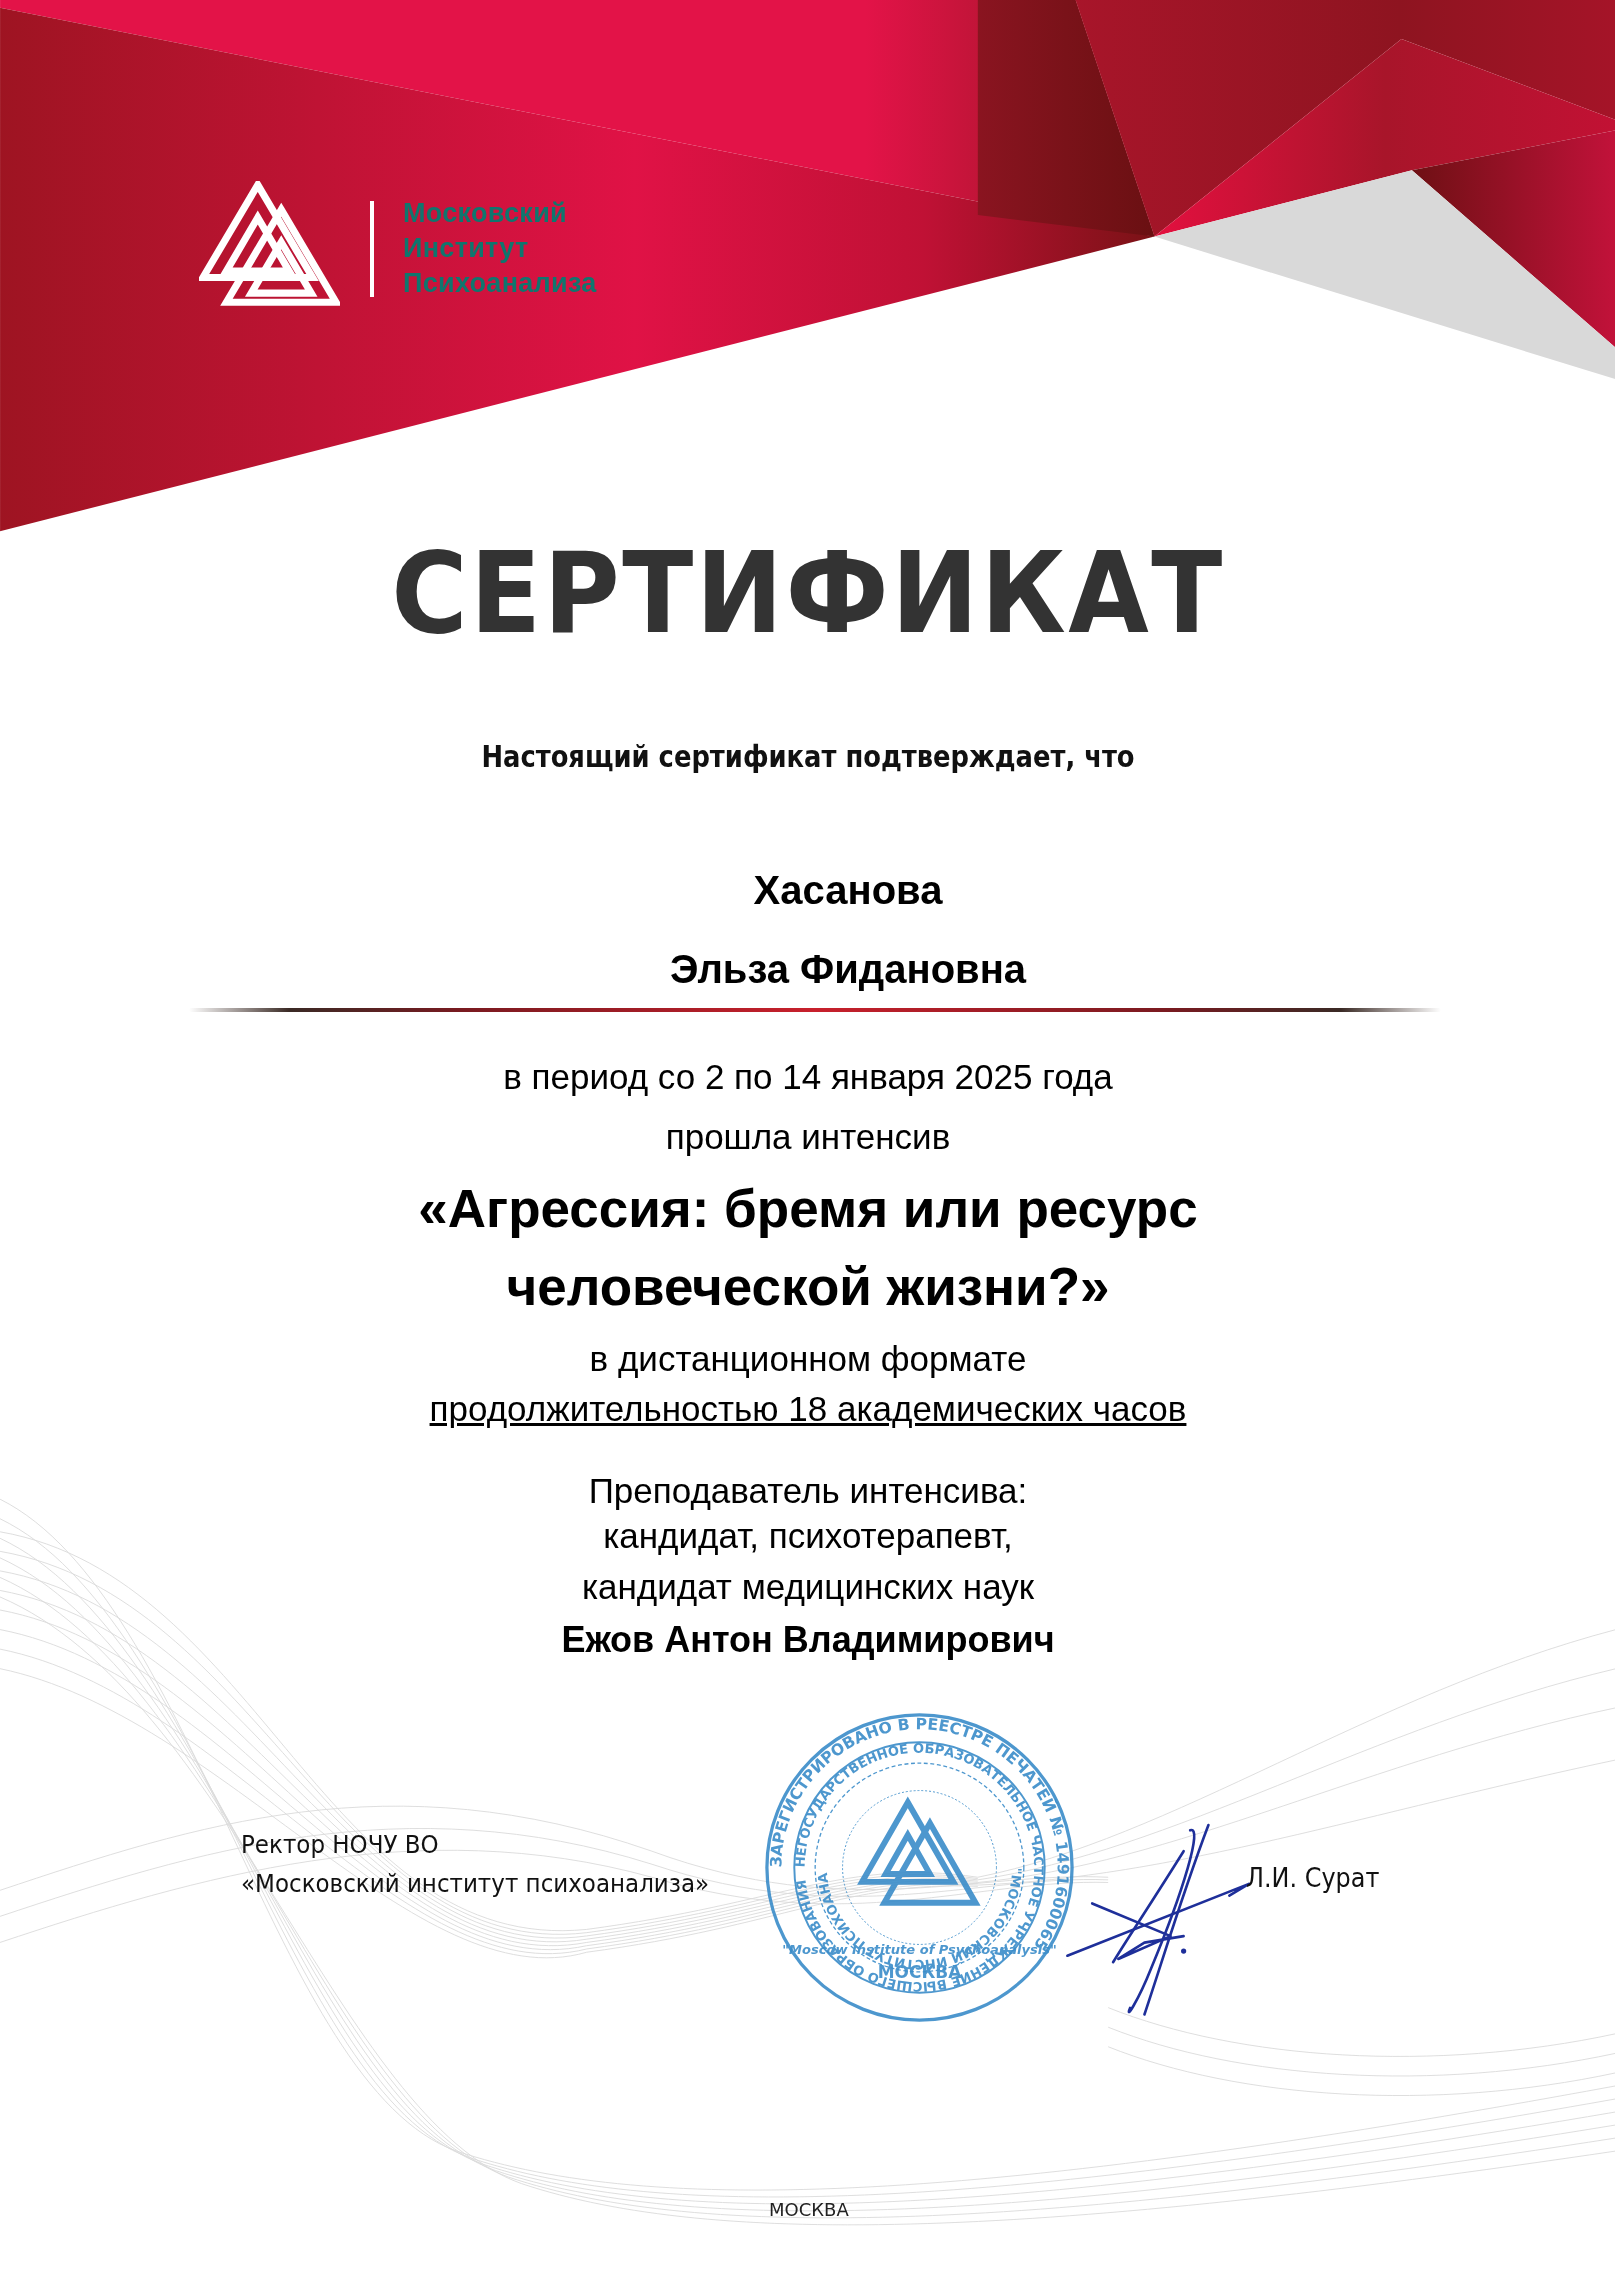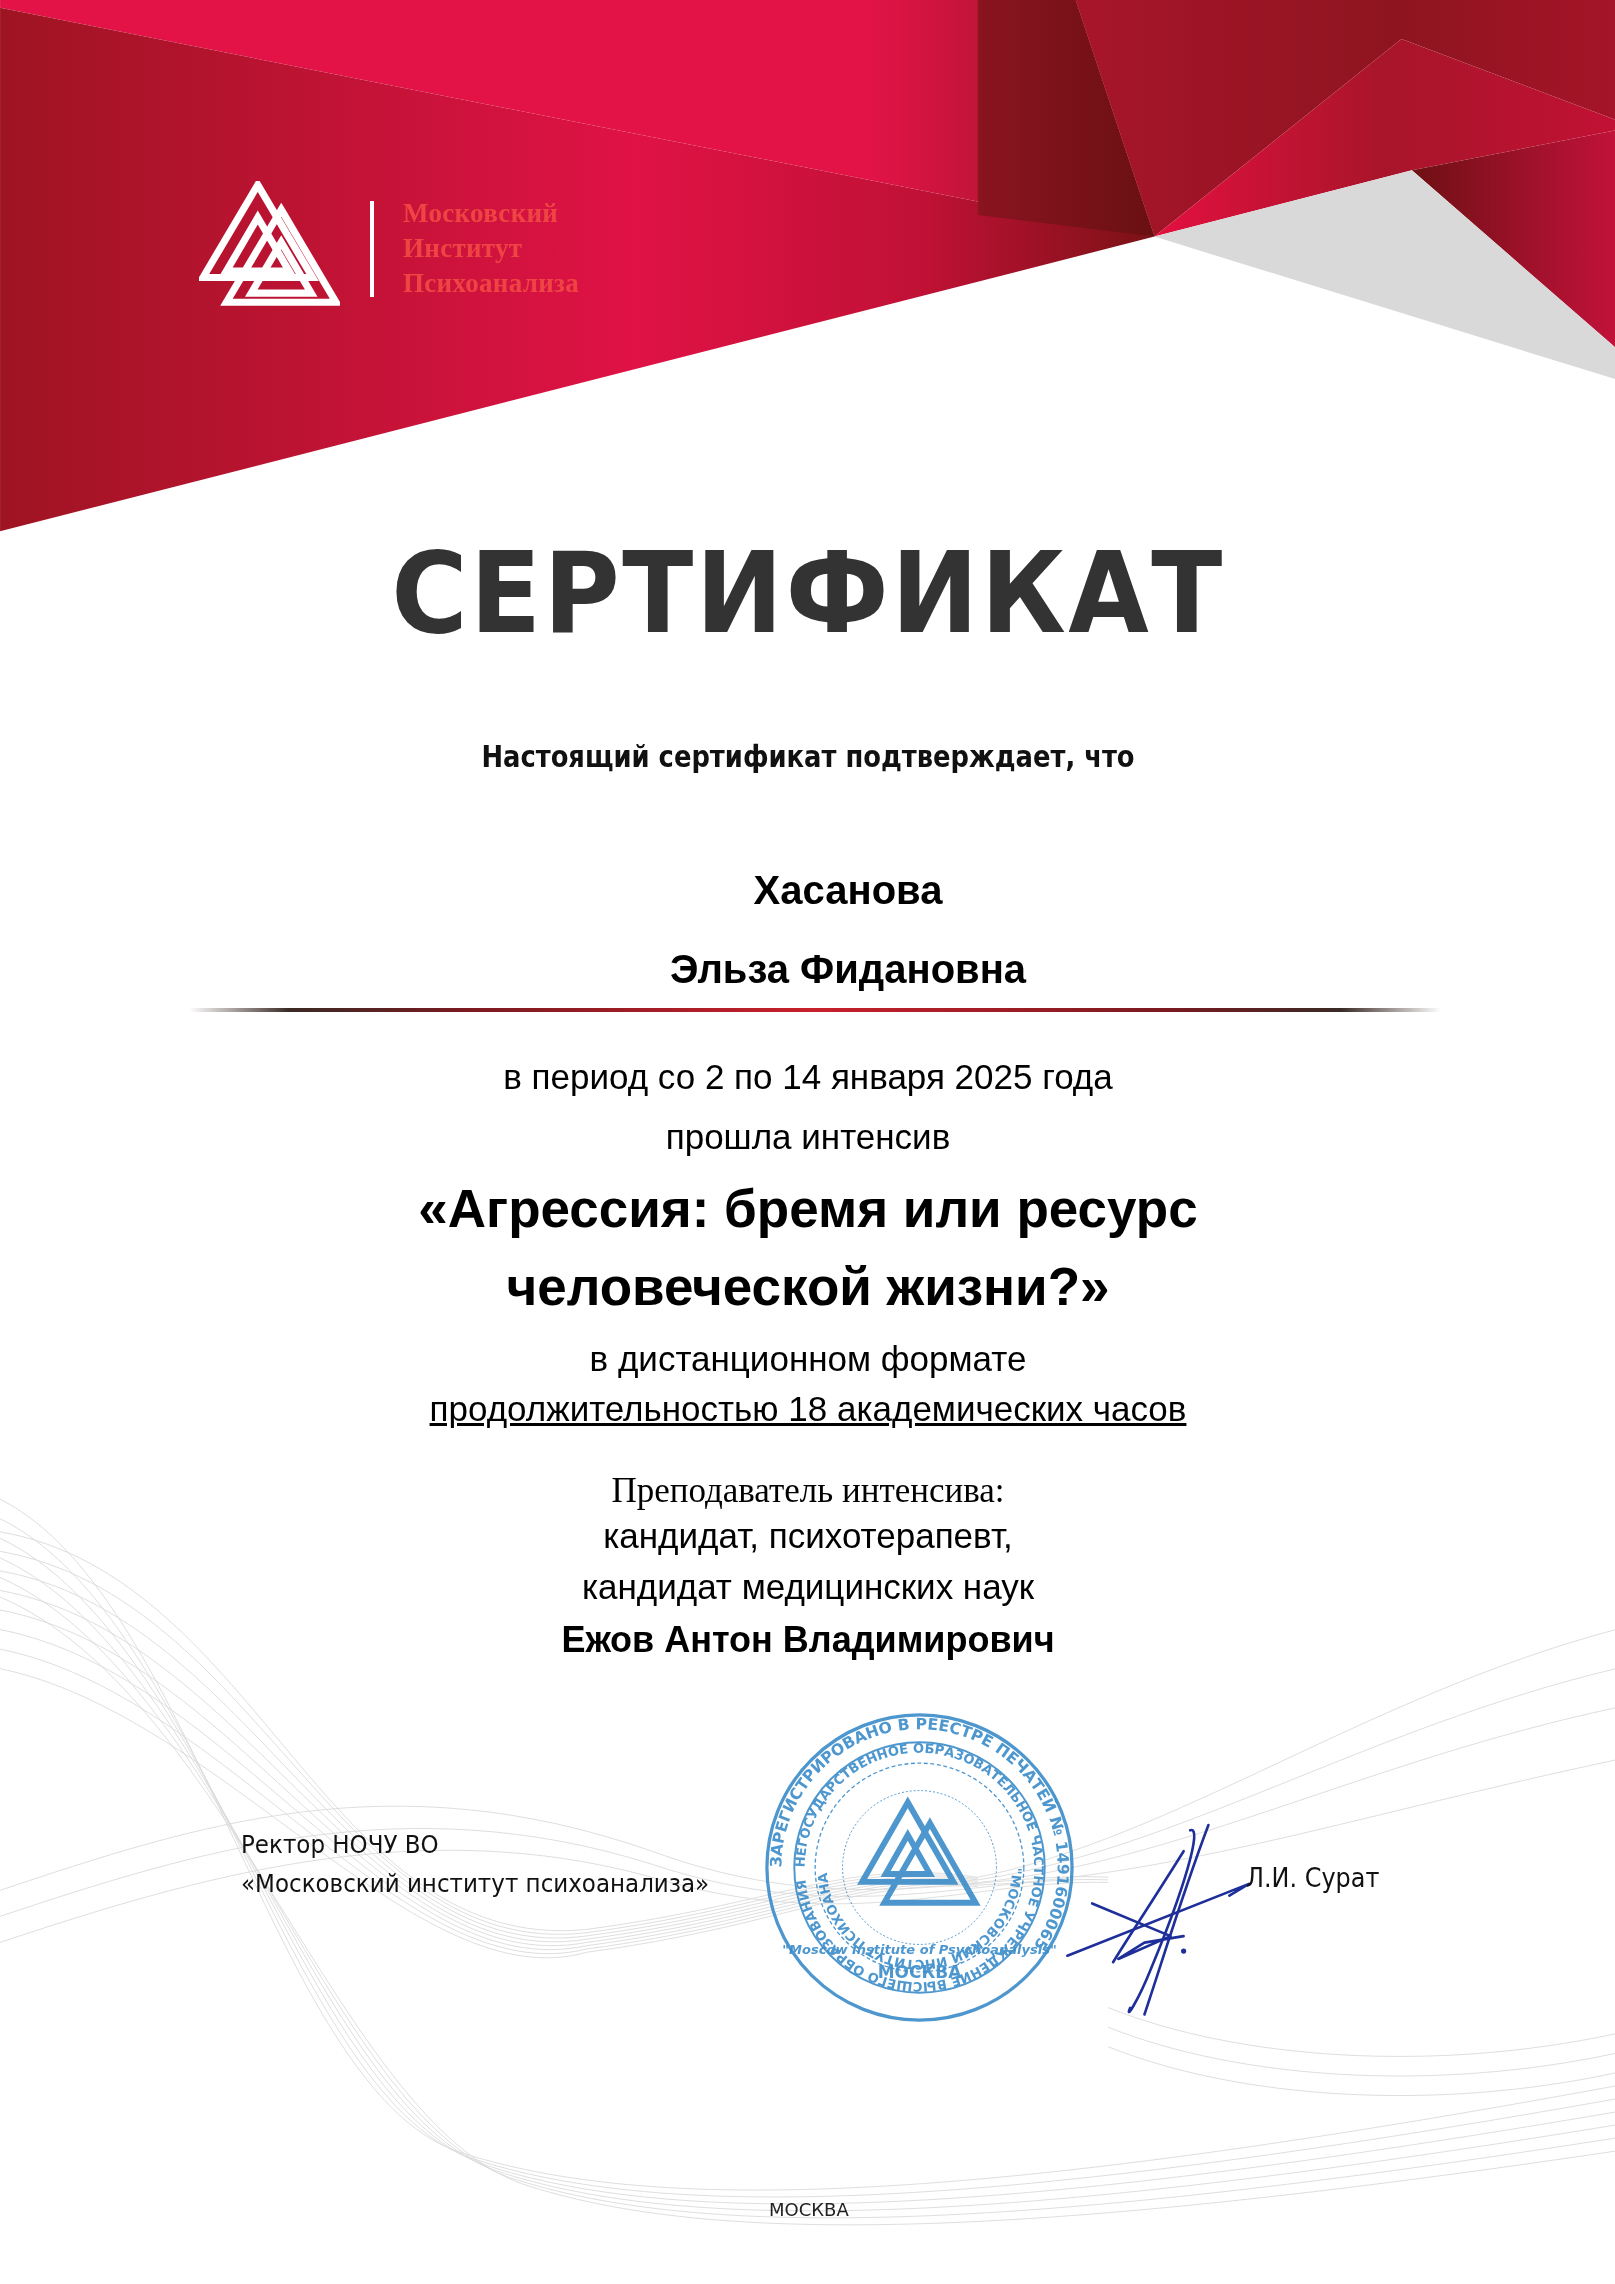--- a/index.html
+++ b/index.html
@@ -1,19 +1,19 @@
 <!DOCTYPE html>
 <html style="font-size:10.4px"><head>
 <meta charset="utf-8">
 <style>
   html, body { margin:0; padding:0; }
   body { width:1616px; height:2284px; position:relative; overflow:hidden; background:#ffffff; font-family:"Liberation Sans", sans-serif; color:#000; }
   .abs { position:absolute; }
   .bg-svg { position:absolute; left:0; top:0; width:1616px; height:2284px; }
-  .logo-text { position:absolute; left:403px; top:196px; color:#ef4444; font-family:Liberation Serif, serif; font-weight:bold; font-size:27px; line-height:35px; letter-spacing:0.3px; }
+  .logo-text { position:absolute; left:403px; top:196px; color:#0f766e; font-family:Liberation Sans, sans-serif; font-weight:bold; font-size:27px; line-height:35px; letter-spacing:0.3px; }
   .logo-bar { position:absolute; left:370px; top:201px; width:3.9px; height:96px; background:#ffffff; }
   .center-line { position:absolute; left:0; width:1616px; text-align:center; white-space:nowrap; }
   .title { top:535px; font-family:"DejaVu Sans", sans-serif; font-weight:bold; font-size:112px; color:#333333; letter-spacing:2.6px; transform:scaleX(0.93); transform-origin:808px 0; line-height:117px; }
   .confirm { top:737px; font-family:"DejaVu Sans", sans-serif; font-weight:bold; font-size:30px; color:#111; line-height:39px; transform:scaleX(0.86); transform-origin:808px 0; }
   .name { font-weight:bold; font-size:40px; line-height:65px;padding-left:40px; }
   .body-line { font-size:35px; line-height:42px; }
   .course { font-weight:bold; font-size:53px; line-height:63px;text-align:center; }
   .teacher-bold { font-weight:bold; font-size:36px; line-height:43px; }
   .divider { position:absolute; left:189px; top:1008px; width:1252px; height:3.9px; background:linear-gradient(90deg, rgba(60,40,30,0) 0%, #3a2a25 8%, #7a1a20 22%, #c8202c 50%, #7a1a20 78%, #3a2a25 92%, rgba(60,40,30,0) 100%); border-radius:2px; }
   .rector { position:absolute; left:241px; top:1825px; font-family:"DejaVu Sans", sans-serif; font-size:25px; line-height:39px; color:#111; transform:scaleX(0.92); transform-origin:0 0; }
@@ -123,21 +123,21 @@
 <div class="center-line name" style="top:937px;">Эльза Фидановна</div>
 <div class="divider"></div>
 
 <div class="center-line body-line" style="top:1056px;">в период со 2 по 14 января 2025 года</div>
 <div class="center-line body-line" style="top:1116px;">прошла интенсив</div>
 <div class="center-line course" style="top:1177px;">«Агрессия: бремя или ресурс</div>
 <div class="center-line course" style="top:1255px;">человеческой жизни?»</div>
 <div class="center-line body-line" style="top:1338px;">в дистанционном формате</div>
 <div class="center-line body-line" style="top:1388px;text-decoration:underline;">продолжительностью 18 академических часов</div>
 
-<div class="center-line body-line" style="top:1470px;font-family:Liberation Serif, serif;">Преподаватель интенсива:</div>
+<div class="center-line body-line" style="top:1470px;">Преподаватель интенсива:</div>
 <div class="center-line body-line" style="top:1515px;">кандидат, психотерапевт,</div>
 <div class="center-line body-line" style="top:1566px;">кандидат медицинских наук</div>
 <div class="center-line teacher-bold" style="top:1618px;">Ежов Антон Владимирович</div>
 
 <div class="rector">
   <div>Ректор НОЧУ ВО</div>
   <div>«Московский институт психоанализа»</div>
 </div>
 
 <svg class="abs" style="left:763px;top:1711px;width:313px;height:313px;" viewBox="0 0 480 480" xmlns="http://www.w3.org/2000/svg">

